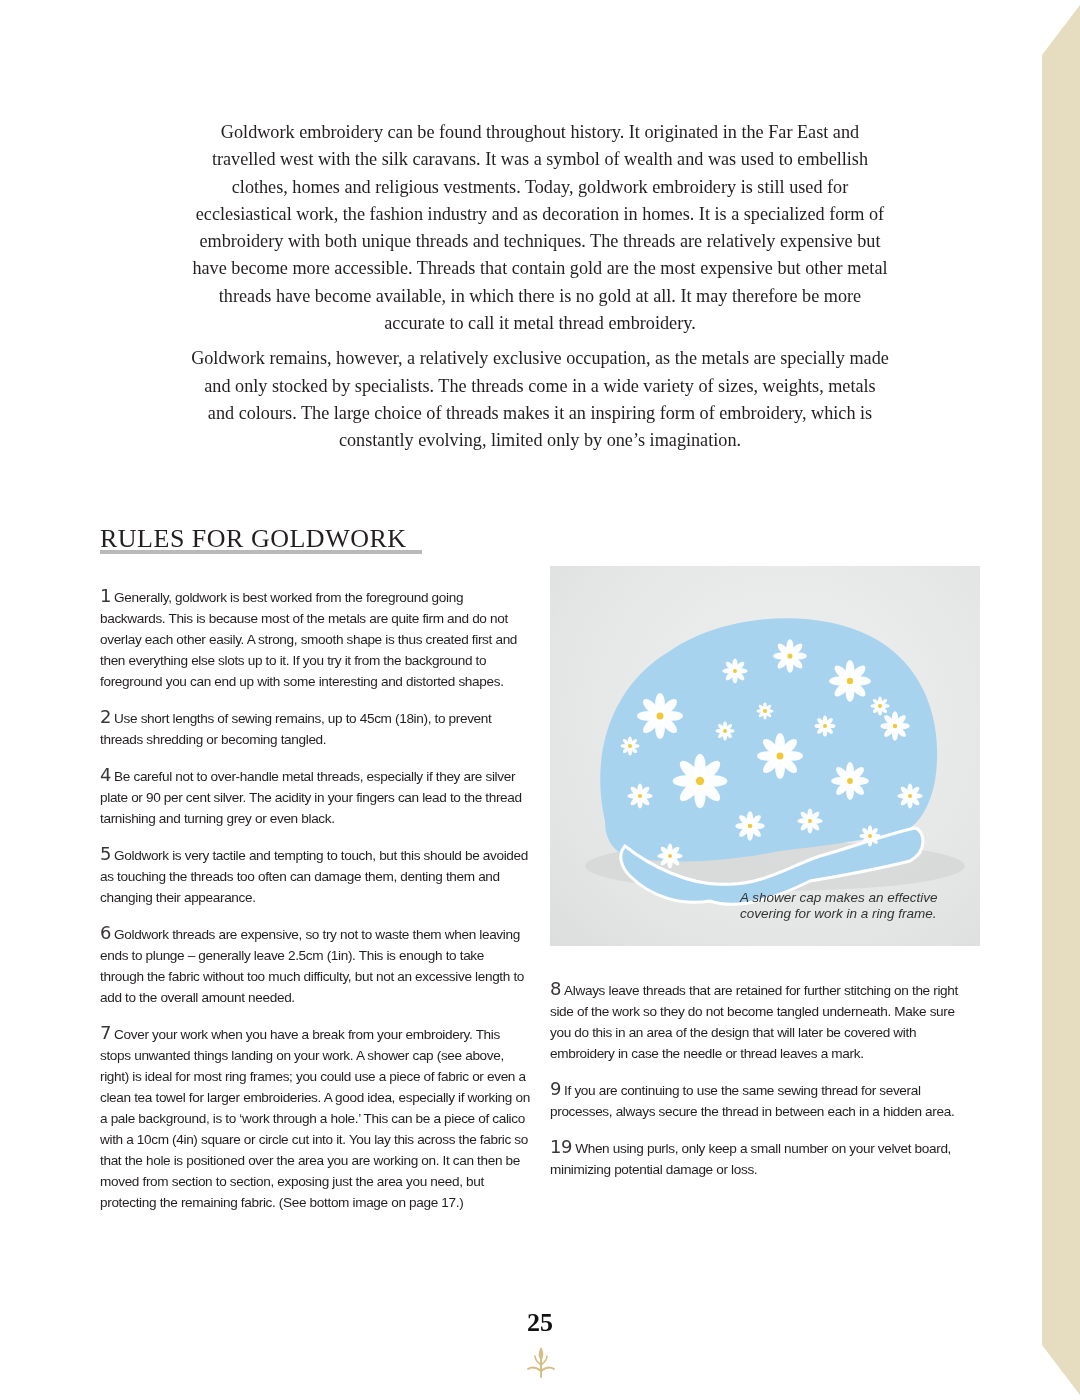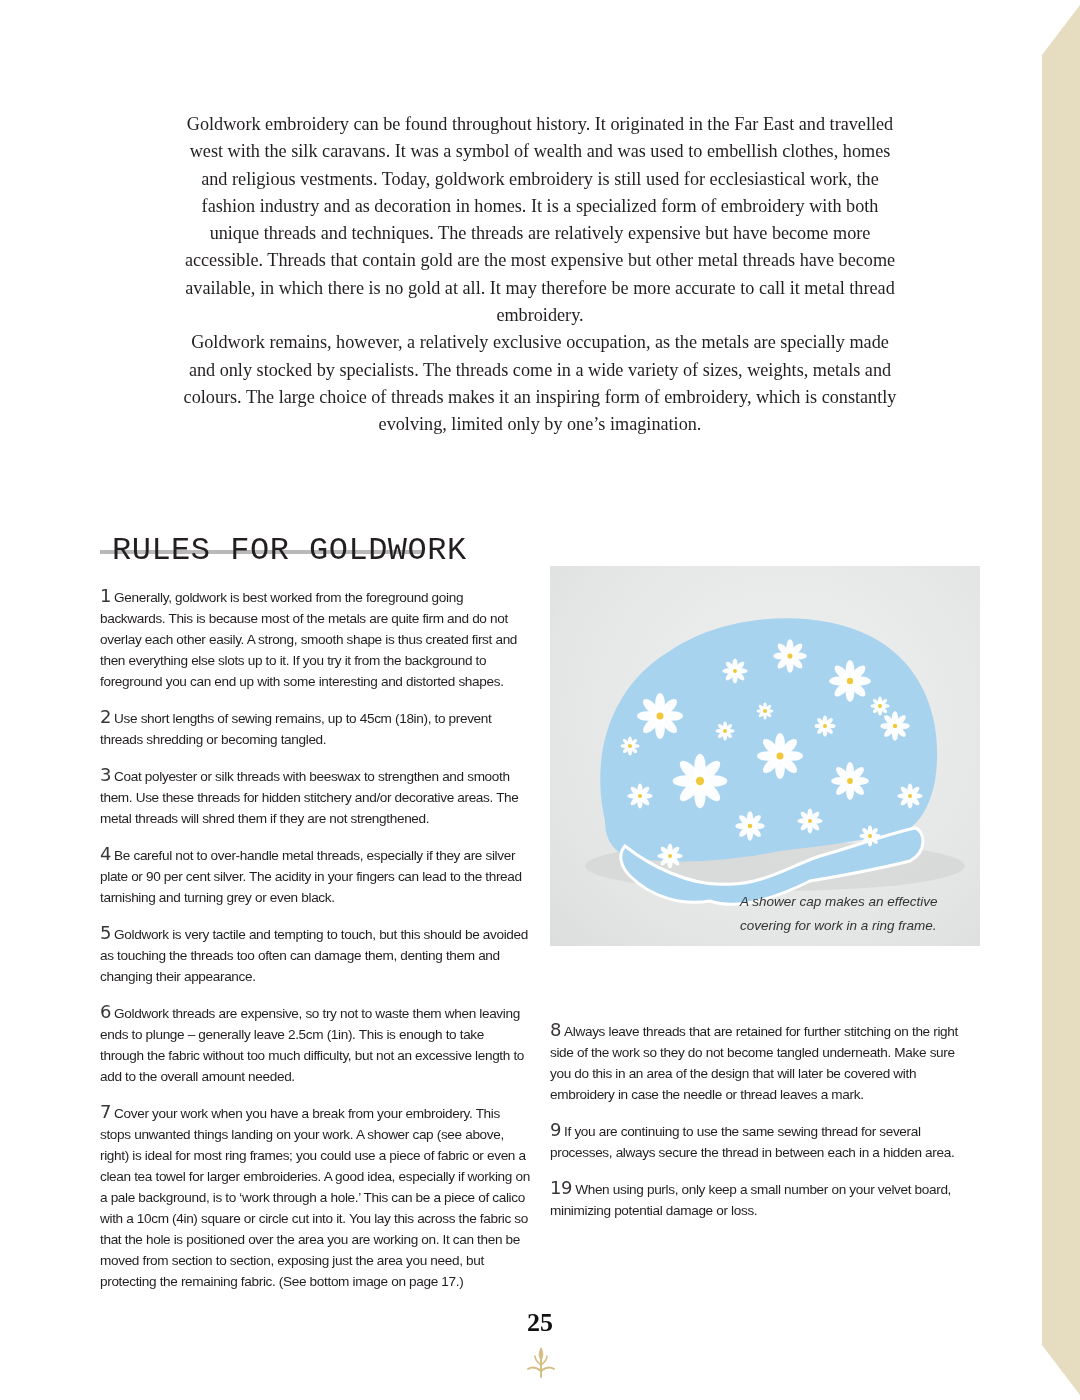--- a/index.html
+++ b/index.html
@@ -10,51 +10,51 @@
   }
   .edge-band {
     position: absolute; top: 0; right: 0; width: 40px; height: 1400px;
   }
   .intro {
     position: absolute; left: 182px; top: 111px; width: 716px;
     font-family: "Liberation Serif", serif;
     font-size: 18.2px; line-height: 27.3px; text-align: center;
     color: #231f20;
   }
-  .intro p { margin: 0; }
+  .intro p { margin: 8px; }
   .heading {
     position: absolute; left: 100px; top: 522px;
-    font-family: Liberation Mono, monospace; font-weight: normal;
-    font-size: 32px; letter-spacing: 0.5px; color: #231f20;
-    margin: 12px; line-height: 34px;
+    font-family: Liberation Serif, serif; font-weight: normal;
+    font-size: 26px; letter-spacing: 0.5px; color: #231f20;
+    margin: 0; line-height: 34px;
   }
   .heading-underline {
     position: absolute; left: 100px; top: 550px; width: 322px; height: 4px;
     background: #b9b9b9; z-index: -1;
   }
   .col {
     position: absolute;
     font-family: "Liberation Sans", sans-serif;
     font-size: 13.6px; line-height: 21px; color: #231f20;
     transform-origin: 0 0;
   }
   .col-left { left: 100px; top: 585px; width: 430px; }
-  .col-right { left: 550px; top: 978px; width: 420px; margin-top: 41px; }
+  .col-right { left: 550px; top: 978px; width: 420px; }
   .rule { margin: 0 0 14px 0; letter-spacing: -0.35px; }
   .rule-num { font-size: 18px; font-family: "DejaVu Sans", sans-serif; font-weight: normal; color: #3a3638; margin-right: 3px; }
   .photo {
     position: absolute; left: 550px; top: 566px; width: 430px; height: 380px;
     background: radial-gradient(ellipse at 55% 40%, #f0f1f1 0%, #e4e5e5 70%, #dcdddd 100%);
     overflow: hidden;
   }
   .photo svg { position: absolute; left: 0; top: 0; }
   .caption {
     position: absolute; right: 20px; top: 324px; width: 220px;
     font-family: "Liberation Sans", sans-serif; font-style: italic;
-    font-size: 13.5px; line-height: 24px; color: #333;
+    font-size: 13.5px; line-height: 16px; color: #333;
     text-align: left;
   }
   .page-number {
     position: absolute; left: 500px; top: 1308px; width: 80px; text-align: center;
     font-family: "Liberation Serif", serif; font-weight: bold; font-size: 26px; color: #111;
   }
   .wheat { position: absolute; left: 526px; top: 1343px; width: 30px; height: 36px; }
 </style>
 </head>
 <body>
@@ -67,21 +67,20 @@
   <p>Goldwork embroidery can be found throughout history. It originated in the Far East and travelled west with the silk caravans. It was a symbol of wealth and was used to embellish clothes, homes and religious vestments. Today, goldwork embroidery is still used for ecclesiastical work, the fashion industry and as decoration in homes. It is a specialized form of embroidery with both unique threads and techniques. The threads are relatively expensive but have become more accessible. Threads that contain gold are the most expensive but other metal threads have become available, in which there is no gold at all. It may therefore be more accurate to call it metal thread embroidery.</p>
   <p>Goldwork remains, however, a relatively exclusive occupation, as the metals are specially made and only stocked by specialists. The threads come in a wide variety of sizes, weights, metals and colours. The large choice of threads makes it an inspiring form of embroidery, which is constantly evolving, limited only by one’s imagination.</p>
 </div>
 
 <div class="heading-underline" style="background: rgb(185, 185, 185);"></div>
 <h2 class="heading">RULES FOR GOLDWORK</h2>
 
 <div class="col col-left">
   <p class="rule"><span class="rule-num">1</span><span>Generally, goldwork is best worked from the foreground going backwards. This is because most of the metals are quite firm and do not overlay each other easily. A strong, smooth shape is thus created first and then everything else slots up to it. If you try it from the background to foreground you can end up with some interesting and distorted shapes.</span></p>
   <p class="rule"><span class="rule-num">2</span><span>Use short lengths of sewing remains, up to 45cm (18in), to prevent threads shredding or becoming tangled.</span></p>
-  <p class="rule"><span class="rule-num">3</span><span>Coat polyester or silk threads with beeswax to strengthen and smooth them. Use these threads for hidden stitchery and/or decorative areas. The metal threads will shred them if they are not strengthened.</span></p>
   <p class="rule"><span class="rule-num">4</span><span>Be careful not to over-handle metal threads, especially if they are silver plate or 90 per cent silver. The acidity in your fingers can lead to the thread tarnishing and turning grey or even black.</span></p>
   <p class="rule"><span class="rule-num">5</span><span>Goldwork is very tactile and tempting to touch, but this should be avoided as touching the threads too often can damage them, denting them and changing their appearance.</span></p>
   <p class="rule"><span class="rule-num">6</span><span>Goldwork threads are expensive, so try not to waste them when leaving ends to plunge – generally leave 2.5cm (1in). This is enough to take through the fabric without too much difficulty, but not an excessive length to add to the overall amount needed.</span></p>
   <p class="rule"><span class="rule-num">7</span><span>Cover your work when you have a break from your embroidery. This stops unwanted things landing on your work. A shower cap (see above, right) is ideal for most ring frames; you could use a piece of fabric or even a clean tea towel for larger embroideries. A good idea, especially if working on a pale background, is to ‘work through a hole.’ This can be a piece of calico with a 10cm (4in) square or circle cut into it. You lay this across the fabric so that the hole is positioned over the area you are working on. It can then be moved from section to section, exposing just the area you need, but protecting the remaining fabric. (See bottom image on page 17.)</span></p>
 </div>
 
 <div class="photo">
   <svg width="430" height="380" viewBox="0 0 430 380">
     <ellipse cx="225" cy="300" rx="190" ry="25" fill="#d3d4d4" opacity="0.7"></ellipse>
     <path id="cap-body" d="M55,255 C40,190 60,120 120,85 C170,50 260,40 320,70 C370,95 395,150 385,215 C380,240 370,255 360,262 C320,275 270,280 230,285 C180,295 120,300 75,290 C60,282 55,270 55,255 Z" fill="#a8d3ef"></path>

